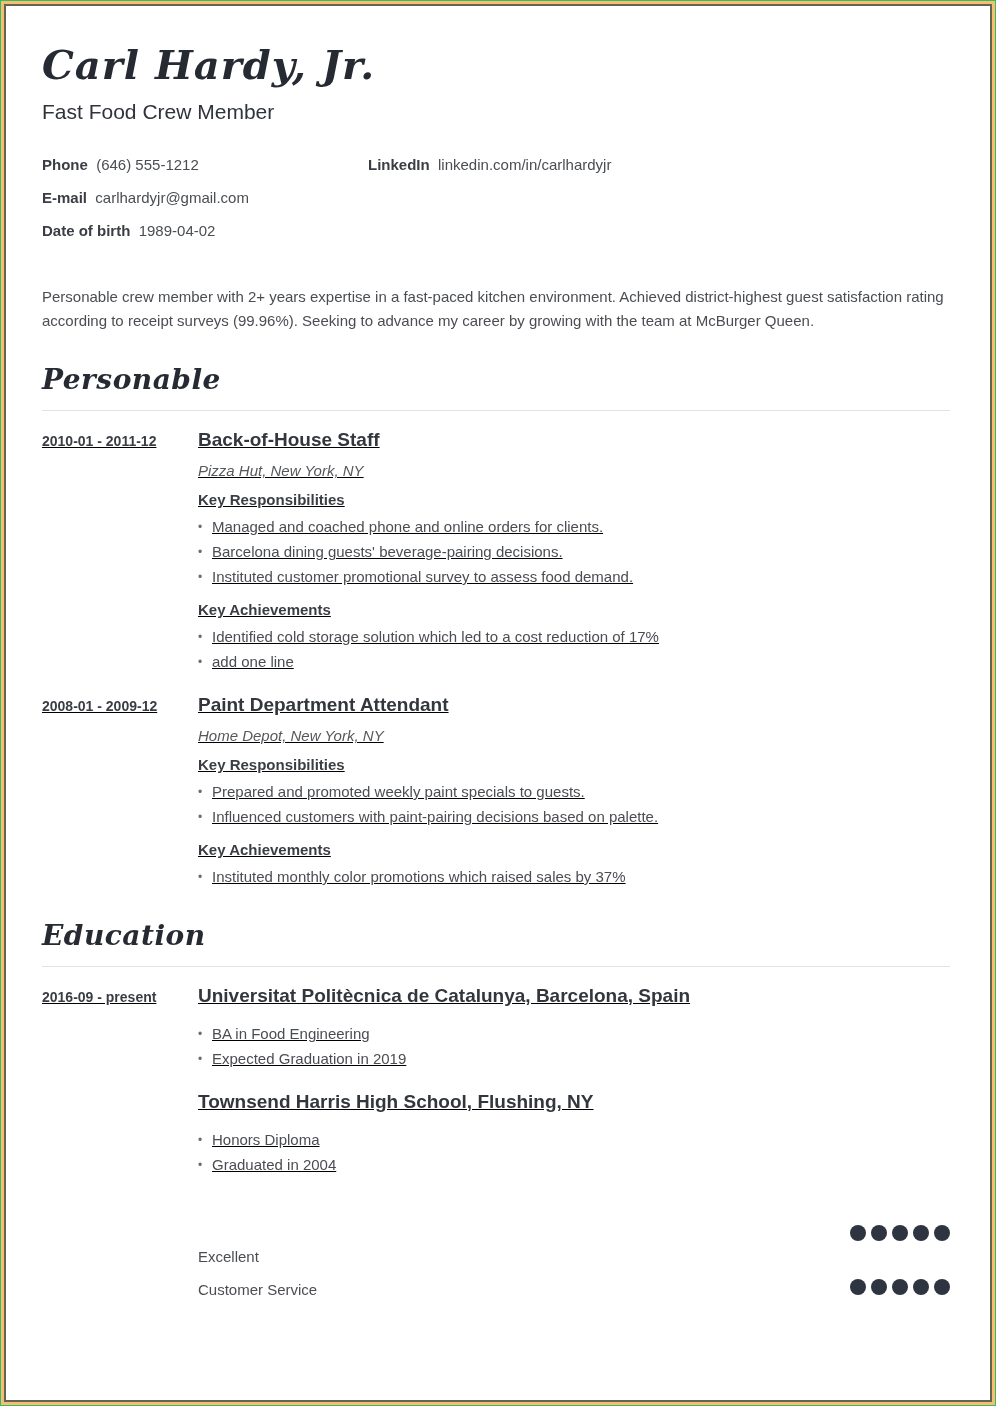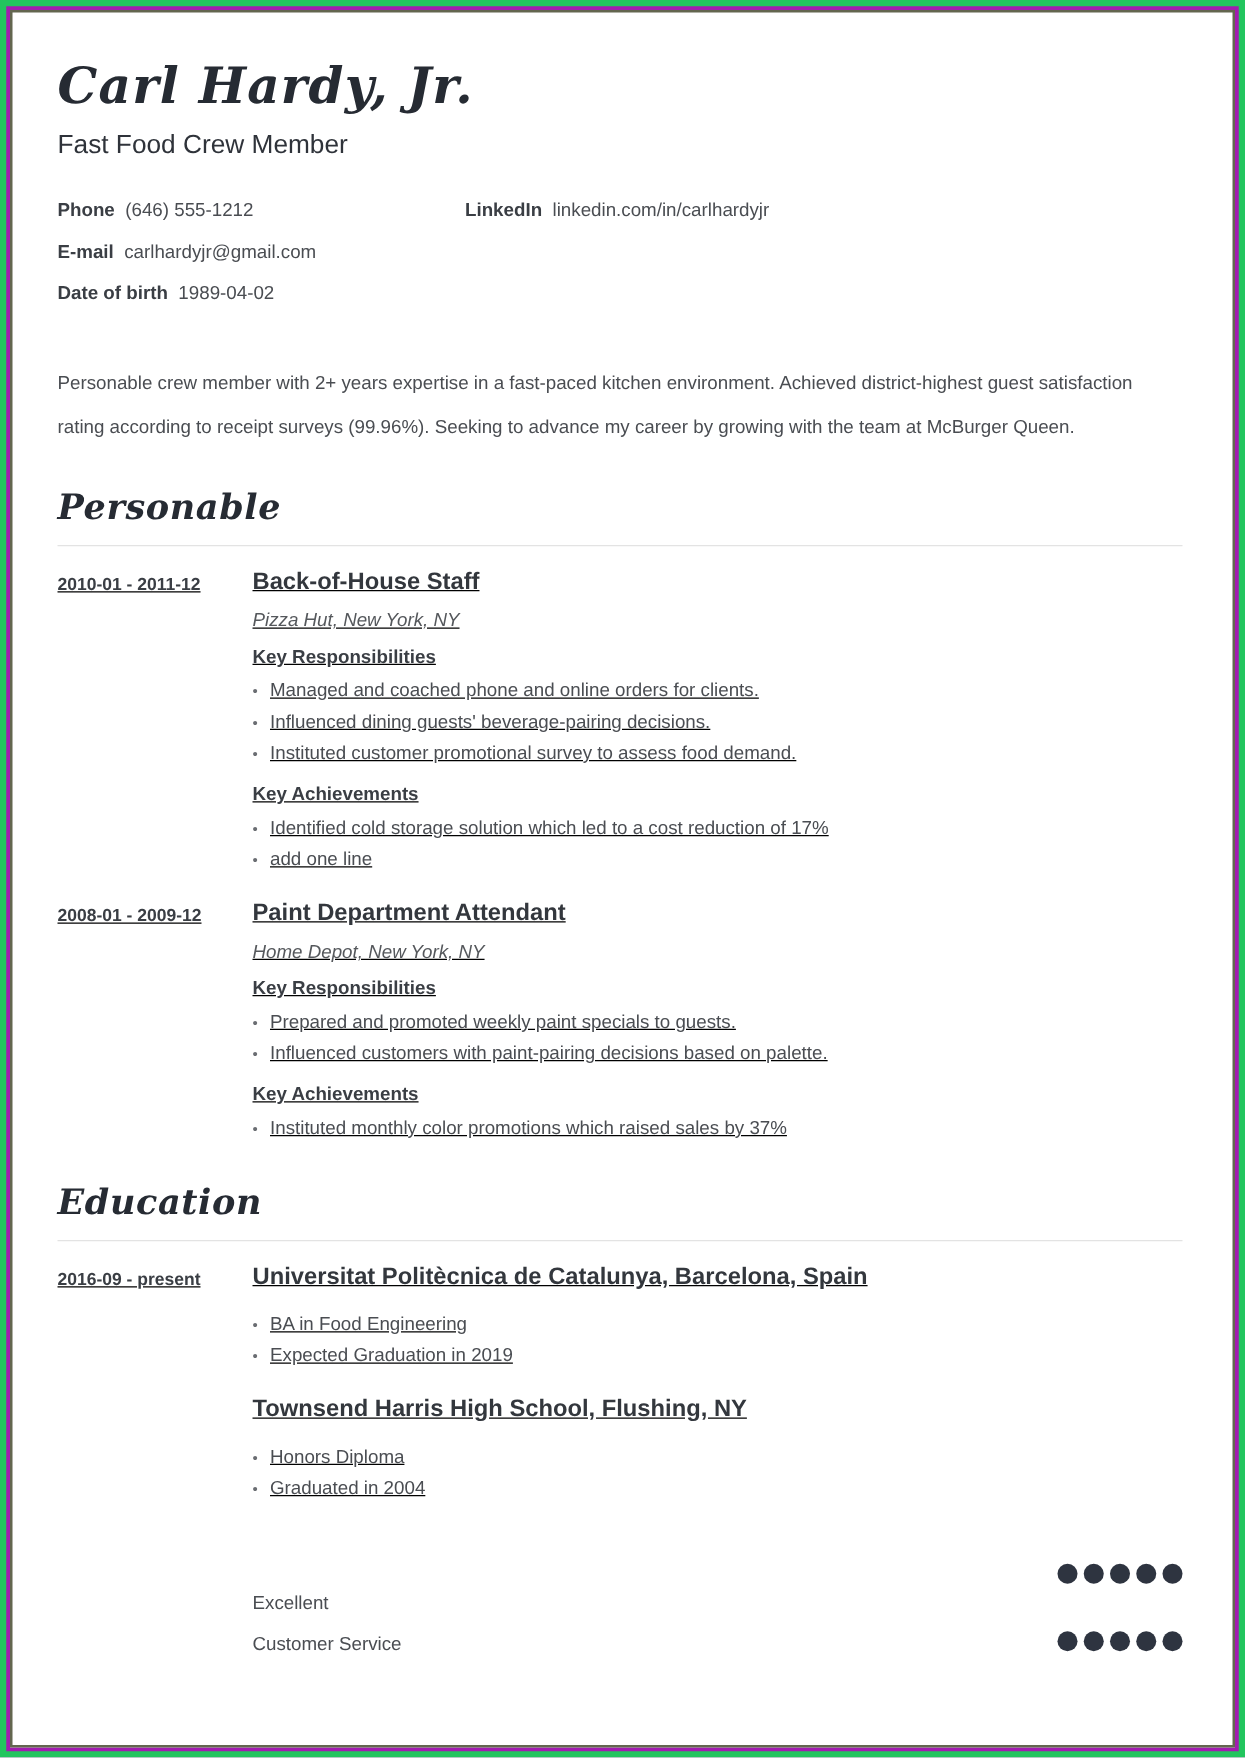--- a/index.html
+++ b/index.html
@@ -9,22 +9,22 @@
     -webkit-font-smoothing: antialiased;
   }
   .page {
     width:996px; height:1406px;
     box-sizing:border-box;
     background:#fbfbec;
   }
   .frame-outer {
     width:100%; height:100%;
     box-sizing:border-box;
-    border:5px solid #22c55e;
-    background:#a21caf;
+    border:1px solid #22c55e;
+    background:#fdba74;
     padding:3px;
   }
   .frame-inner {
     width:100%; height:100%;
     box-sizing:border-box;
     border:2px solid #63664f;
     background:#ffffff;
     padding:36px 40px 0 36px;
     overflow:hidden;
   }
@@ -57,21 +57,21 @@
     color:#4a4d52;
   }
   .contact b { color:#3a3e44; }
   .contact-row { margin-bottom:8px; }
   .addr-line2 { margin-left:68px; }
 
   
   .summary {
     margin:34px 0 0 0;
     font-size:15px;
-    line-height:35px;
+    line-height:24px;
     color:#4a4d52;
     max-width:912px;
   }
 
   
   .section { margin-top:30px; }
   .section-heading {
     font-family:"DejaVu Serif", serif;
     font-style:italic;
     font-weight:bold;
@@ -201,21 +201,21 @@
         <div class="section-body">
 
           <div class="entry">
             <div class="entry-dates">2010-01 - 2011-12</div>
             <div>
               <h4 class="entry-title">Back-of-House Staff</h4>
               <p class="entry-company">Pizza Hut, New York, NY</p>
               <p class="sub-label">Key Responsibilities</p>
               <ul class="bullets">
                 <li>Managed and coached phone and online orders for clients.</li>
-                <li>Influenced dining guests' beverage-pairing decisions.</li>
+                <li>Barcelona dining guests' beverage-pairing decisions.</li>
                 <li>Instituted customer promotional survey to assess food demand.</li>
               </ul>
               <p class="sub-label">Key Achievements</p>
               <ul class="bullets">
                 <li>Identified cold storage solution which led to a cost reduction of 17%</li>
                 <li>add one line</li>
               </ul>
             </div>
           </div>
 

